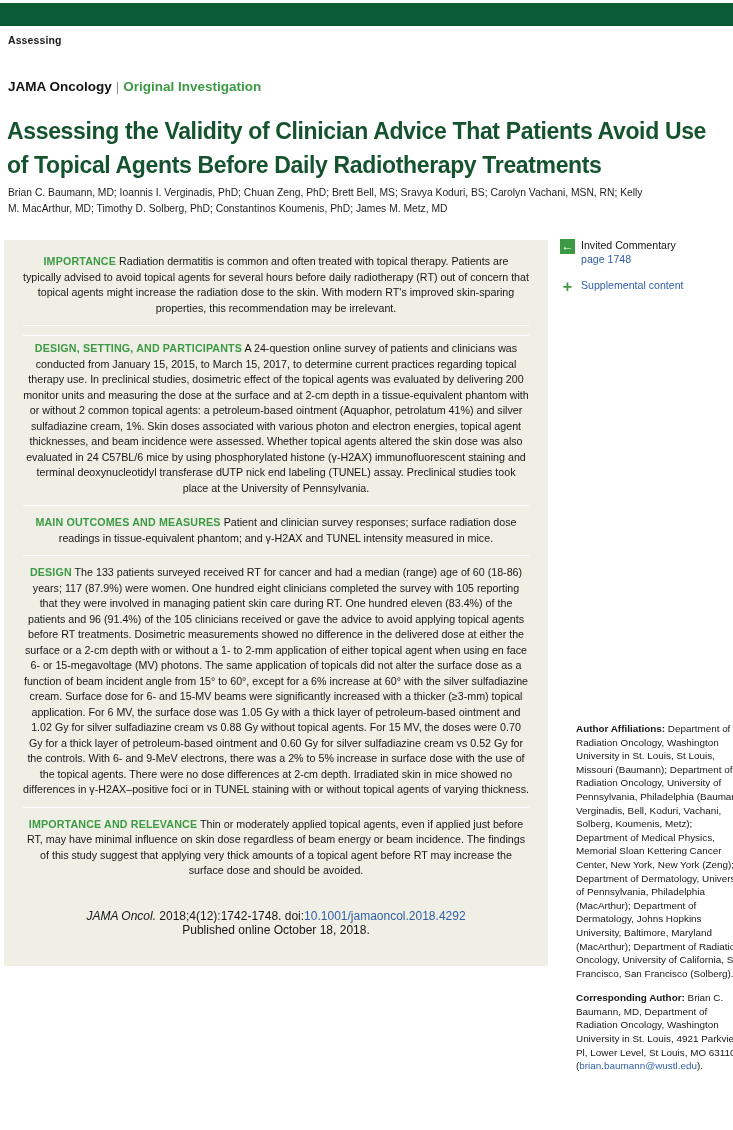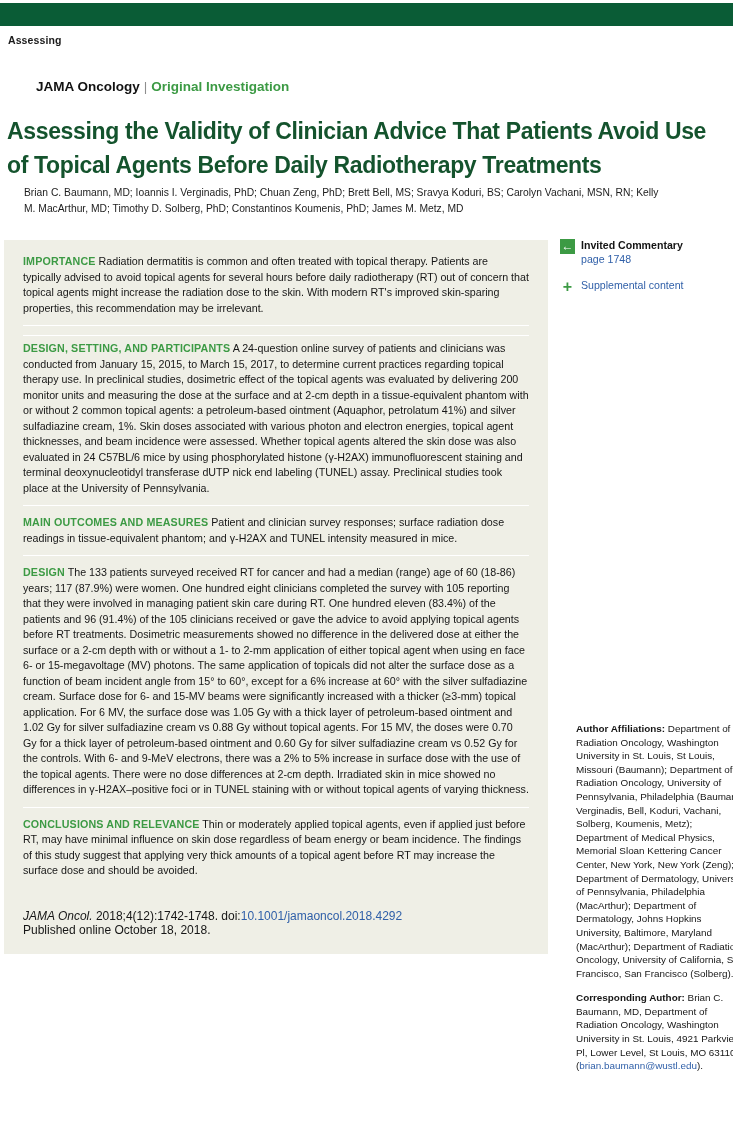--- a/index.html
+++ b/index.html
@@ -33,58 +33,58 @@
     color: #1a1a1a;
   }
 
   
   .kicker {
     position: absolute;
     left: 8px; top: 79px;
     font-size: 13.5px;
     font-weight: 700;
     white-space: nowrap;
-    margin-left: 28px;
   }
   .kicker .journal { color: #111111; }
   .kicker .bar { color: #8e8e8e; font-weight: 400; padding: 0 4px; }
   .kicker .artType { color: #3c9a44; }
 
   
   .title {
     position: absolute;
     left: 7px; top: 99px;
     width: 720px;
     font-size: 23px;
     line-height: 34px;
     font-weight: 700;
     letter-spacing: -0.35px;
     color: #14532d;
   }
 
   
   .byline {
     position: absolute;
-    left: 24px; top: 185px;
+    left: 8px; top: 185px;
     width: 640px;
     font-size: 10.3px;
     line-height: 15.6px;
     color: #1c1c1c;
   }
 
   
   .abstract {
     position: absolute;
     left: 4px; top: 240px;
     width: 544px;
-    padding: 14px 19px 16px 19px;
+    padding: 14px 19px 28px 19px;
     background: #efefe6;
     font-size: 10.7px;
     line-height: 15.5px;
     color: #161616;
+    text-align: center;
   }
   .sec { margin: 0; }
   .sec + .hr { margin: 9px 0 9px 0; }
   .hr {
     height: 1px;
     background: #ffffff;
     border: 0;
     width: 100%;
   }
   .lbl {
@@ -122,21 +122,21 @@
     background: #3c9a44;
     color: #ffffff;
     font-size: 12px;
     line-height: 15px;
     text-align: center;
     font-weight: 700;
     margin-top: 1px;
   }
   .glyph.plus { background: #ffffff; color: #3c9a44; font-size: 16px; }
   .rail-text { font-size: 10.6px; line-height: 14.4px; }
-  .rail-title { font-weight: 700; color: #141414; }
+  .rail-title { font-weight: 400; color: #141414; }
   .rail-sub { color: #2f5fa8; }
   .rail-single { color: #2f5fa8; font-weight: 400; }
 
   
   .affil {
     position: absolute;
     left: 560px; top: 722px;
     width: 170px;
     font-size: 9.9px;
     line-height: 13.6px;
@@ -183,21 +183,21 @@
   </p>
   <hr class="hr">
 
   <p class="sec">
     <span class="lbl">DESIGN</span>
     <span>The 133 patients surveyed received RT for cancer and had a median (range) age of 60 (18-86) years; 117 (87.9%) were women. One hundred eight clinicians completed the survey with 105 reporting that they were involved in managing patient skin care during RT. One hundred eleven (83.4%) of the patients and 96 (91.4%) of the 105 clinicians received or gave the advice to avoid applying topical agents before RT treatments. Dosimetric measurements showed no difference in the delivered dose at either the surface or a 2-cm depth with or without a 1- to 2-mm application of either topical agent when using en face 6- or 15-megavoltage (MV) photons. The same application of topicals did not alter the surface dose as a function of beam incident angle from 15° to 60°, except for a 6% increase at 60° with the silver sulfadiazine cream. Surface dose for 6- and 15-MV beams were significantly increased with a thicker (≥3-mm) topical application. For 6 MV, the surface dose was 1.05 Gy with a thick layer of petroleum-based ointment and 1.02 Gy for silver sulfadiazine cream vs 0.88 Gy without topical agents. For 15 MV, the doses were 0.70 Gy for a thick layer of petroleum-based ointment and 0.60 Gy for silver sulfadiazine cream vs 0.52 Gy for the controls. With 6- and 9-MeV electrons, there was a 2% to 5% increase in surface dose with the use of the topical agents. There were no dose differences at 2-cm depth. Irradiated skin in mice showed no differences in γ-H2AX–positive foci or in TUNEL staining with or without topical agents of varying thickness.</span>
   </p>
   <hr class="hr">
 
   <p class="sec">
-    <span class="lbl">CONCLUSIONS AND RELEVANCE</span>
+    <span class="lbl">IMPORTANCE AND RELEVANCE</span>
     <span>Thin or moderately applied topical agents, even if applied just before RT, may have minimal influence on skin dose regardless of beam energy or beam incidence. The findings of this study suggest that applying very thick amounts of a topical agent before RT may increase the surface dose and should be avoided.</span>
   </p>
 
   <div class="footer-cite">
     <div><span class="ital">JAMA Oncol.</span><span> 2018;4(12):1742-1748. doi:</span><a class="doi" href="#">10.1001/jamaoncol.2018.4292</a></div>
     <div>Published online October 18, 2018.</div>
   </div>
 </section>
 
 <aside class="rail">

